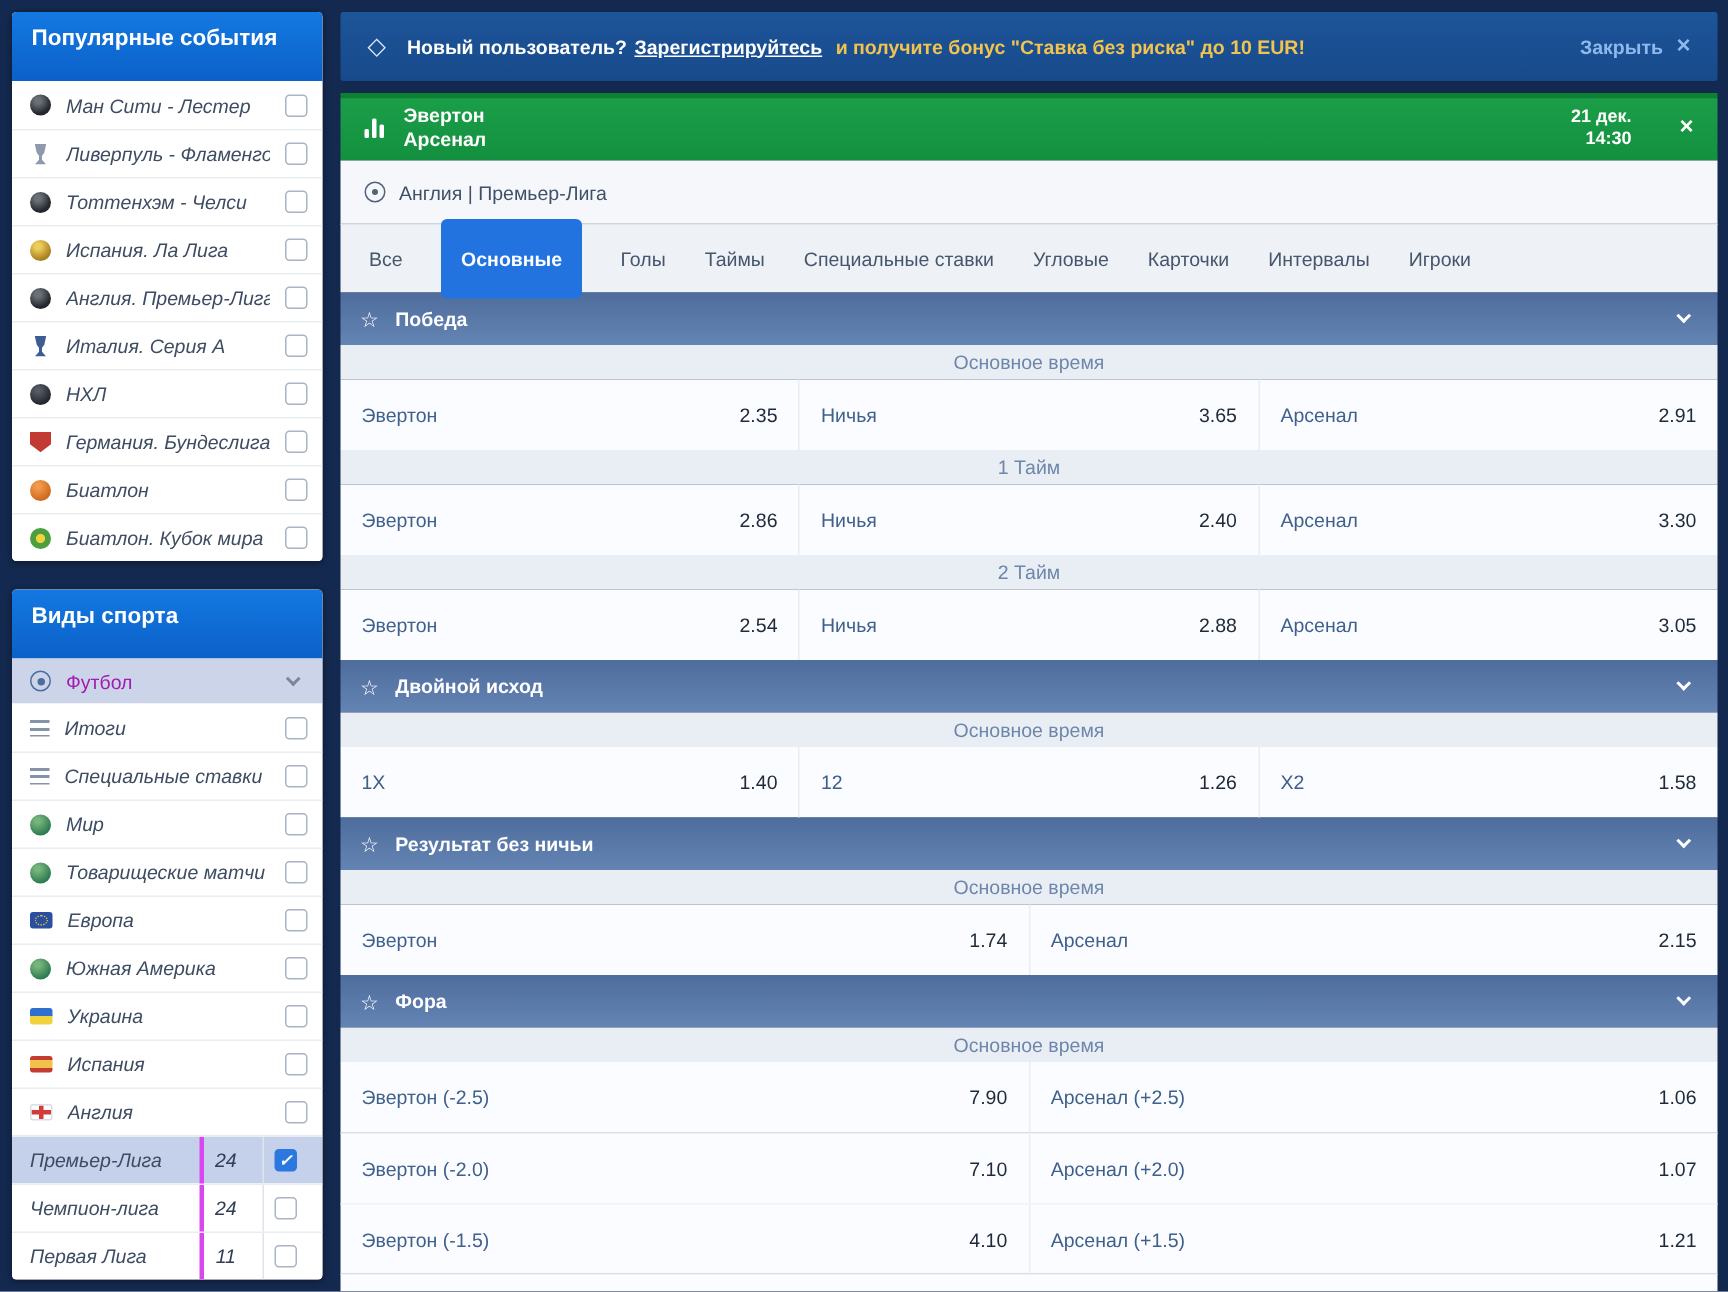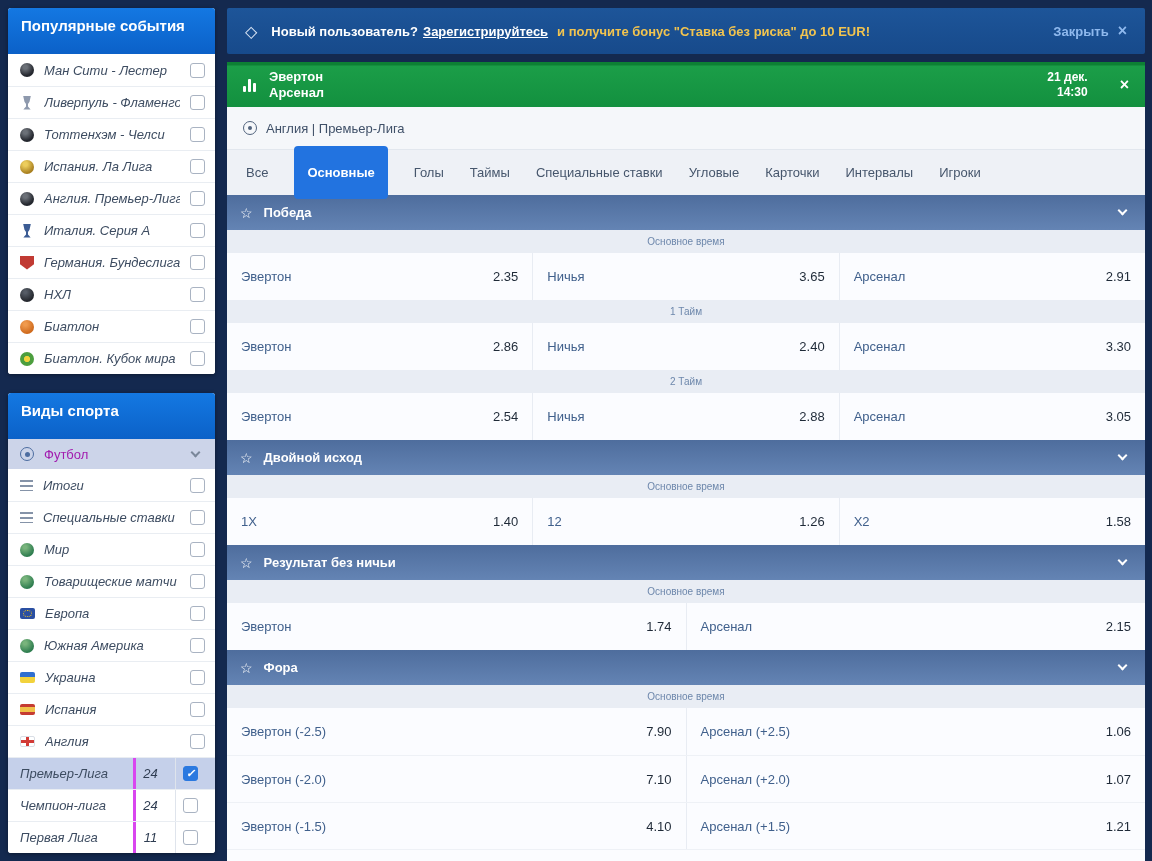--- a/index.html
+++ b/index.html
@@ -89,21 +89,21 @@
   .tab{ cursor:pointer; white-space:nowrap; }
   .tab.active{ background:#2273e0; color:#fff; font-weight:bold; padding:19px 13px; border-radius:4px; }
 
   .mkt-header{ height:35px; background:linear-gradient(180deg,#4e6d9d,#6484b4); display:flex; align-items:center;
     padding:0 13px; color:#fff; cursor:pointer; }
   .mkt-header .star{ font-size:14px; cursor:pointer; }
   .mkt-header .ttl{ font-weight:bold; font-size:13px; margin-left:11px; }
   .mkt-header .chev{ margin-left:auto; margin-right:6px; margin-top:-4px; }
 
   .grp{ height:23px; background:#e9edf4; display:flex; align-items:center; justify-content:center;
-    font-size:10px; color:#6d87ab; }
+    font-size:13px; color:#6d87ab; }
   .orow{ display:flex; height:47px; background:#fbfcff; }
   .orow + .orow{ border-top:1px solid #eef1f6; }
   .cell{ flex:1; display:flex; align-items:center; justify-content:space-between; padding:0 14px;
     border-left:1px solid #e8ecf3; cursor:pointer; }
   .cell:first-child{ border-left:none; }
   .cell .nm{ color:#40608c; font-size:13px; }
   .cell .od{ color:#1f2a38; font-size:13px; }
   .filler{ height:12px; background:#fbfcff; border-top:1px solid #eef1f6; }
 </style>
 </head>
@@ -139,27 +139,27 @@
             <span class="ic ic-ball-dark"></span>
             <span class="lbl">Англия. Премьер-Лига</span>
             <span class="cb"></span>
           </div>
           <div class="side-item">
             <span class="ic ic-trophy-blue"></span>
             <span class="lbl">Италия. Серия А</span>
             <span class="cb"></span>
           </div>
           <div class="side-item">
+            <span class="ic ic-puck"></span>
+            <span class="lbl">НХЛ</span>
+            <span class="cb"></span>
+          </div>
+          <div class="side-item">
             <span class="ic ic-badge-red"></span>
             <span class="lbl">Германия. Бундеслига</span>
-            <span class="cb"></span>
-          </div>
-          <div class="side-item">
-            <span class="ic ic-puck"></span>
-            <span class="lbl">НХЛ</span>
             <span class="cb"></span>
           </div>
           <div class="side-item">
             <span class="ic ic-basketball"></span>
             <span class="lbl">Биатлон</span>
             <span class="cb"></span>
           </div>
           <div class="side-item">
             <span class="ic ic-biathlon"></span>
             <span class="lbl">Биатлон. Кубок мира</span>

